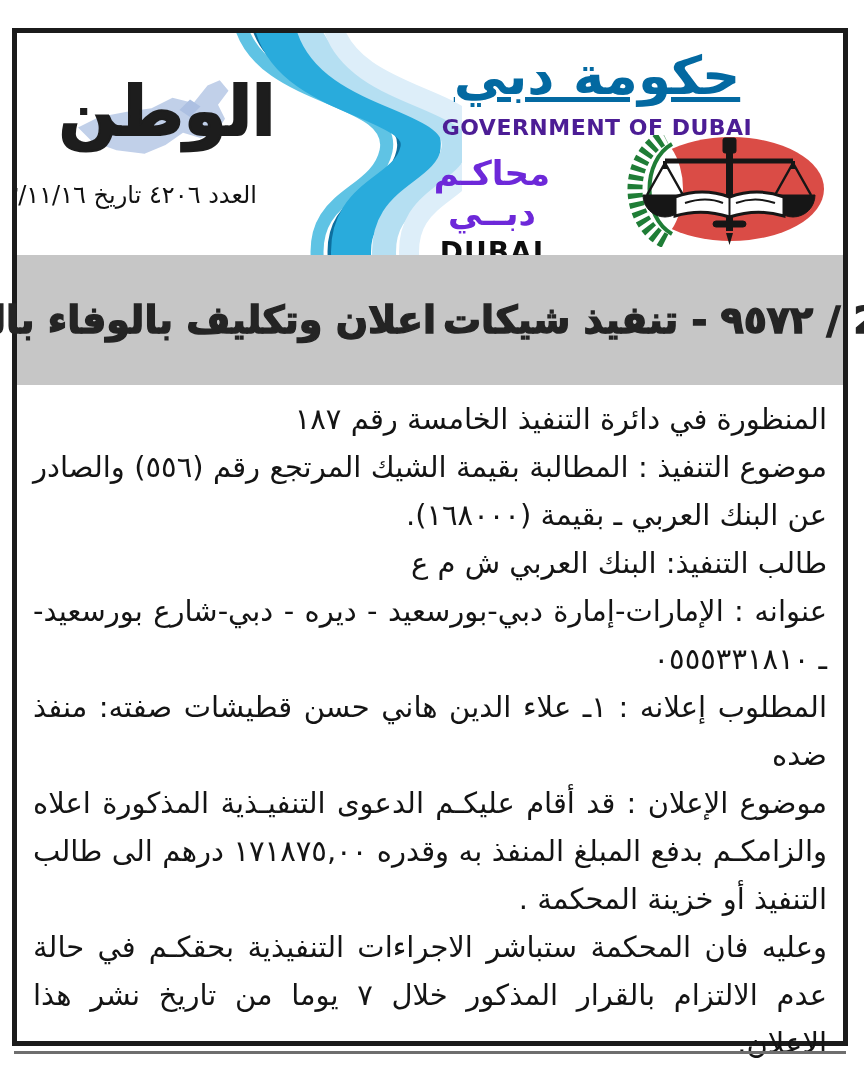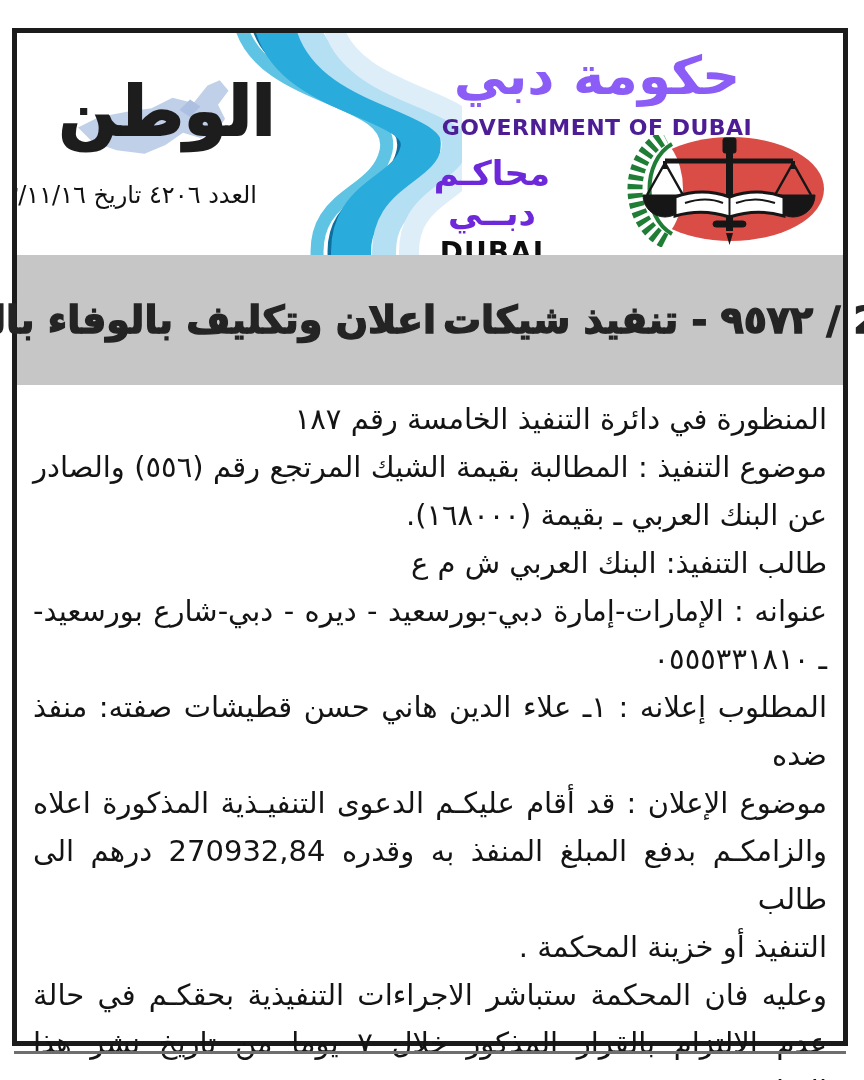--- a/index.html
+++ b/index.html
@@ -53,21 +53,21 @@
           <path d="M 80 -10 C 100 70 238 62 226 118 C 216 164 148 160 158 232" transform="translate(2,0)" stroke="#29abdc" stroke-width="40"></path>
           <path d="M 80 -10 C 100 70 238 62 226 118 C 216 164 148 160 158 232" transform="translate(35,0)" stroke="#b5dff2" stroke-width="24"></path>
           <path d="M 80 -10 C 100 70 238 62 226 118 C 216 164 148 160 158 232" transform="translate(60,0)" stroke="#ddeef9" stroke-width="20"></path>
         </g>
       </svg>
 
       <div class="watan">الوطن</div>
       <div class="issue">العدد ٤٢٠٦ تاريخ ٢٠٢٣/١١/١٦</div>
 
       <div class="gov">
-        <div class="gov-ar" style="color:#8b5cf6;">حكومة دبي</div>
+        <div class="gov-ar" style="color:#0369a1;text-decoration:underline;">حكومة دبي</div>
         <div class="gov-en" style="color:#4c1d95;">GOVERNMENT OF DUBAI</div>
       </div>
 
       <div class="courts">
         <div class="courts-ar">محاكـم دبــي</div>
         <div class="courts-en">DUBAI COURTS</div>
       </div>
 
       <svg class="emblem" viewBox="0 0 218 112">
         <ellipse cx="122" cy="54" rx="93" ry="52" fill="#da4c46"></ellipse>
@@ -97,20 +97,20 @@
 
     <div class="bodytext">
       <div class="line">المنظورة في دائرة التنفيذ الخامسة رقم ١٨٧</div>
       <div class="line j">موضوع التنفيذ : المطالبة بقيمة الشيك المرتجع رقم (٥٥٦) والصادر</div>
       <div class="line">عن البنك العربي ـ بقيمة (١٦٨٠٠٠).</div>
       <div class="line">طالب التنفيذ: البنك العربي ش م ع</div>
       <div class="line j">عنوانه : الإمارات-إمارة دبي-بورسعيد - ديره - دبي-شارع بورسعيد-</div>
       <div class="line">ـ ٠٥٥٥٣٣١٨١٠</div>
       <div class="line j">المطلوب إعلانه : ١ـ علاء الدين هاني حسن قطيشات صفته: منفذ ضده</div>
       <div class="line j">موضوع الإعلان : قد أقام عليكـم الدعوى التنفيـذية المذكورة اعلاه</div>
-      <div class="line j">والزامكـم بدفع المبلغ المنفذ به وقدره 270932,84 درهم الى طالب</div>
+      <div class="line j">والزامكـم بدفع المبلغ المنفذ به وقدره ١٧١٨٧٥,٠٠ درهم الى طالب</div>
       <div class="line">التنفيذ أو خزينة المحكمة .</div>
       <div class="line j">وعليه فان المحكمة ستباشر الاجراءات التنفيذية بحقكـم في حالة</div>
       <div class="line j">عدم الالتزام بالقرار المذكور خلال ٧ يوما من تاريخ نشر هذا الاعلان.</div>
     </div>
 
   </div>
 </div>
 
 </body></html>

